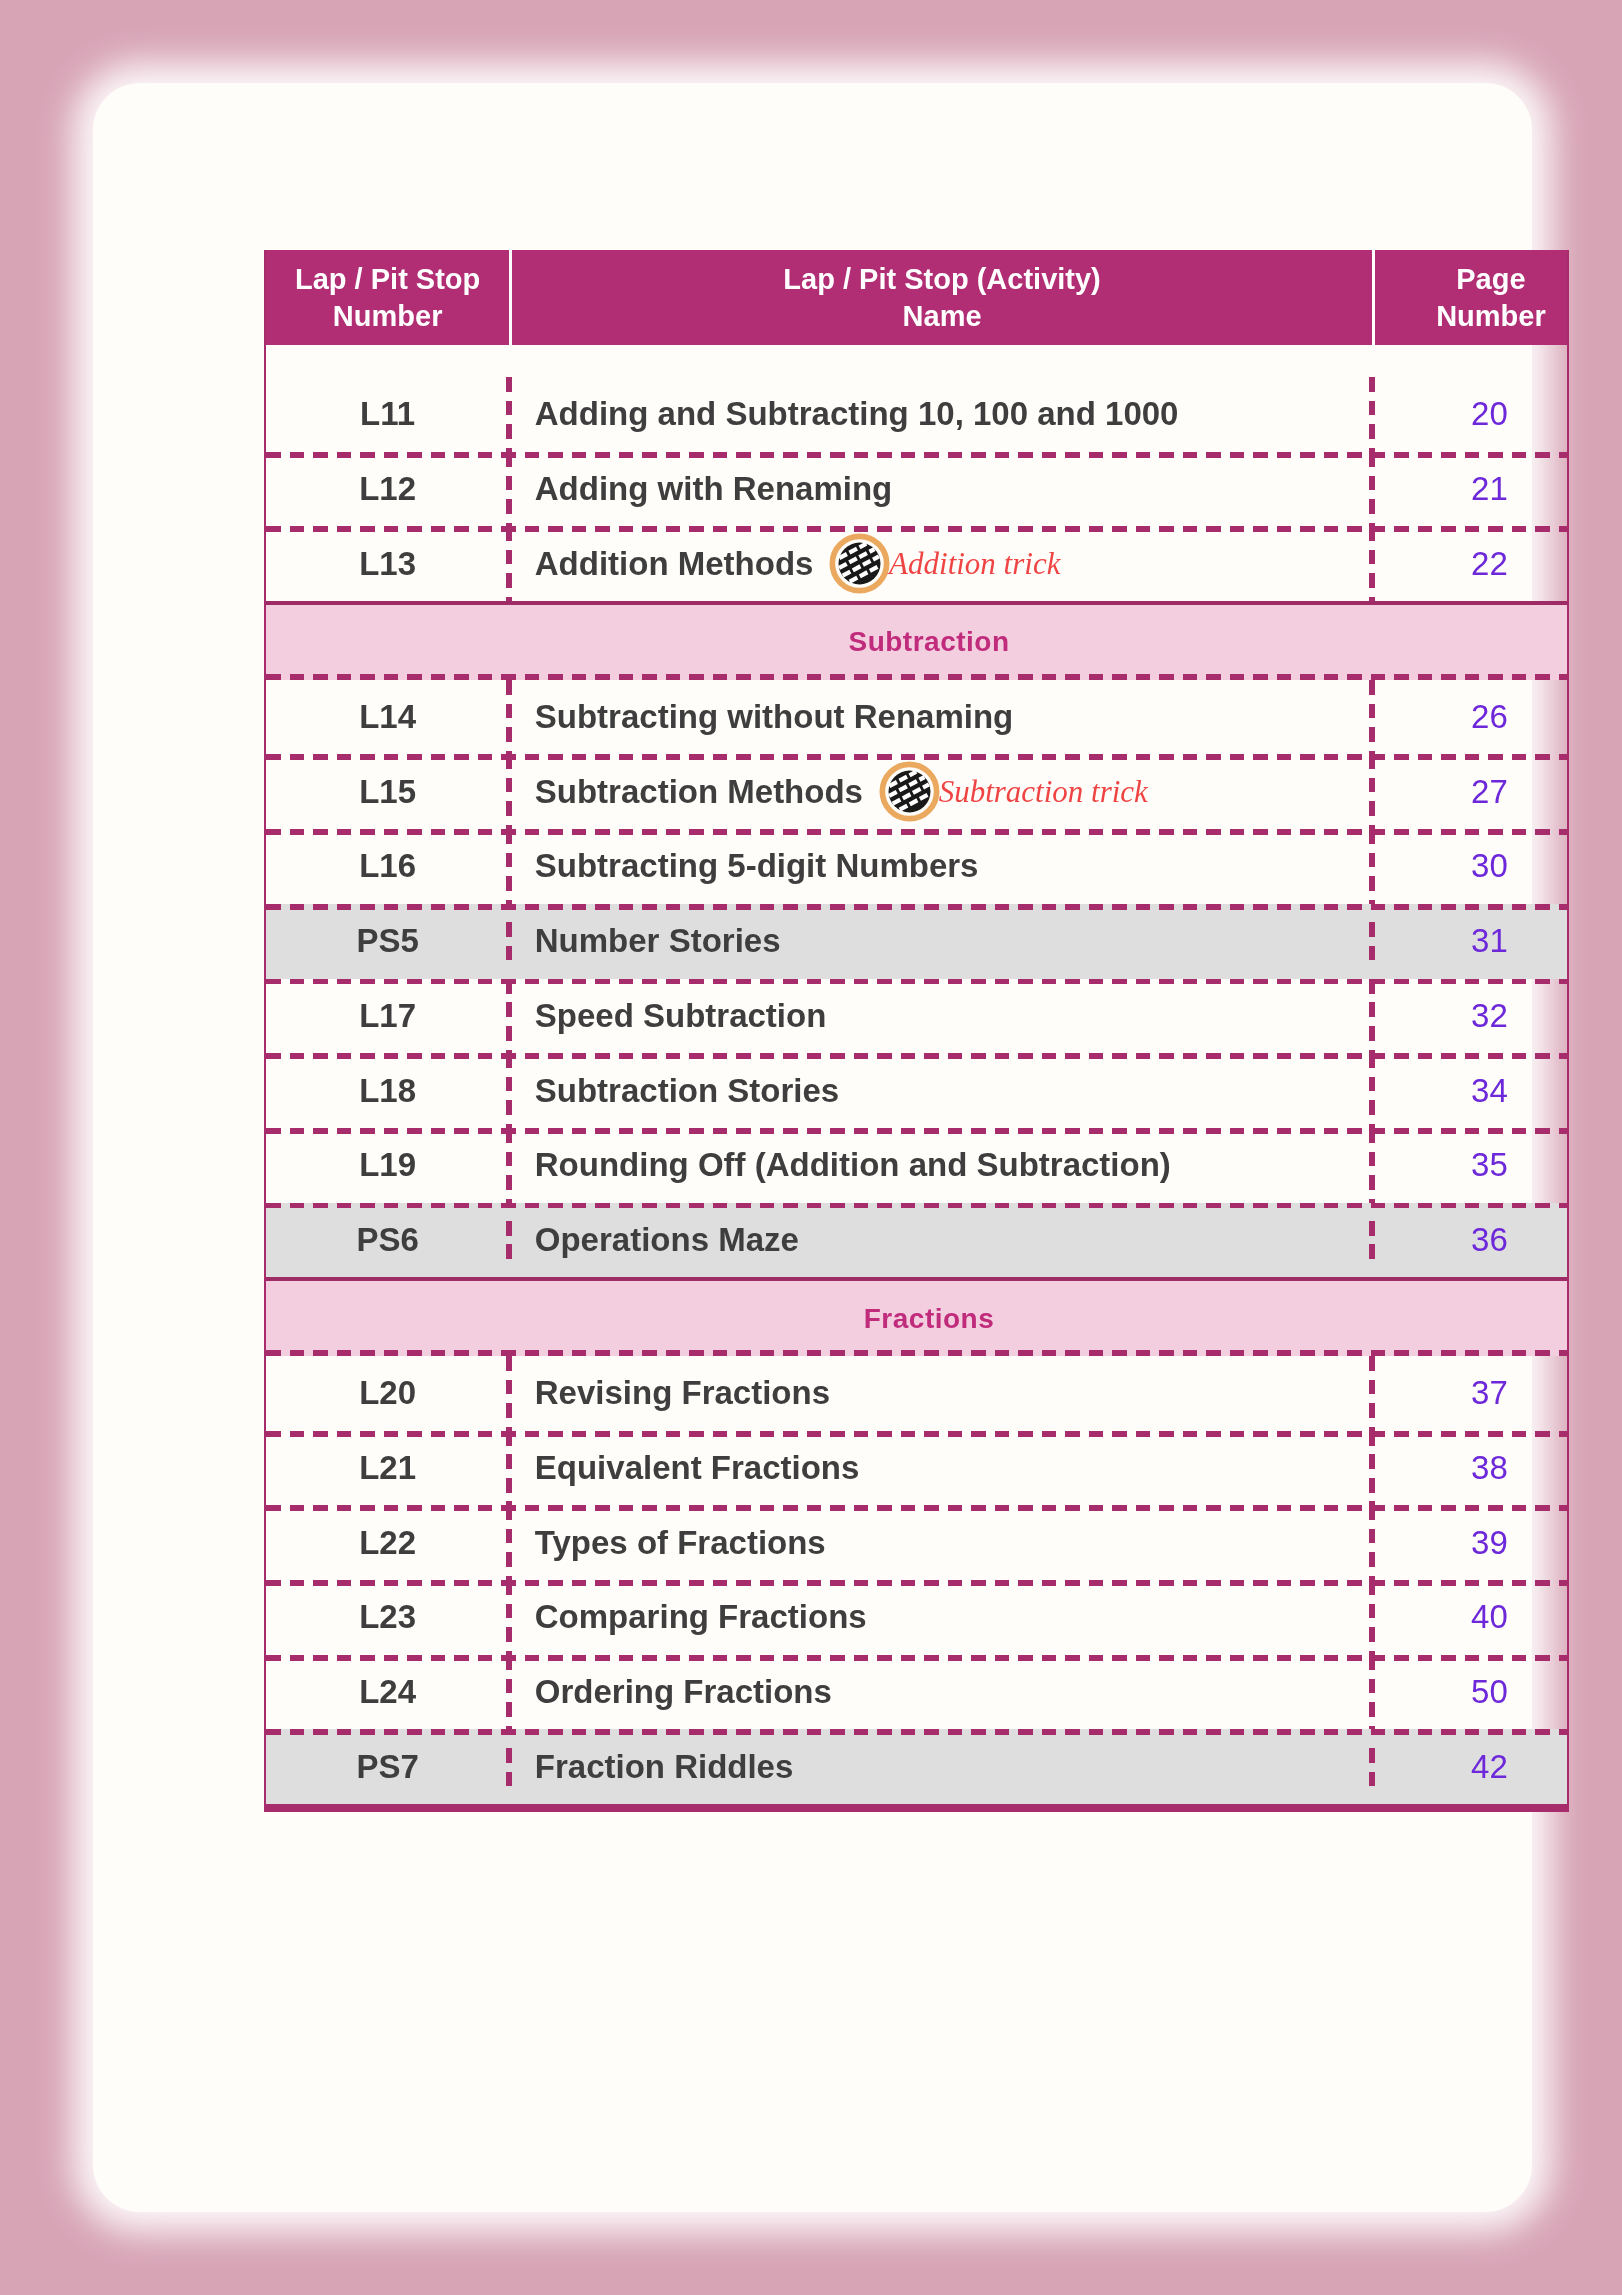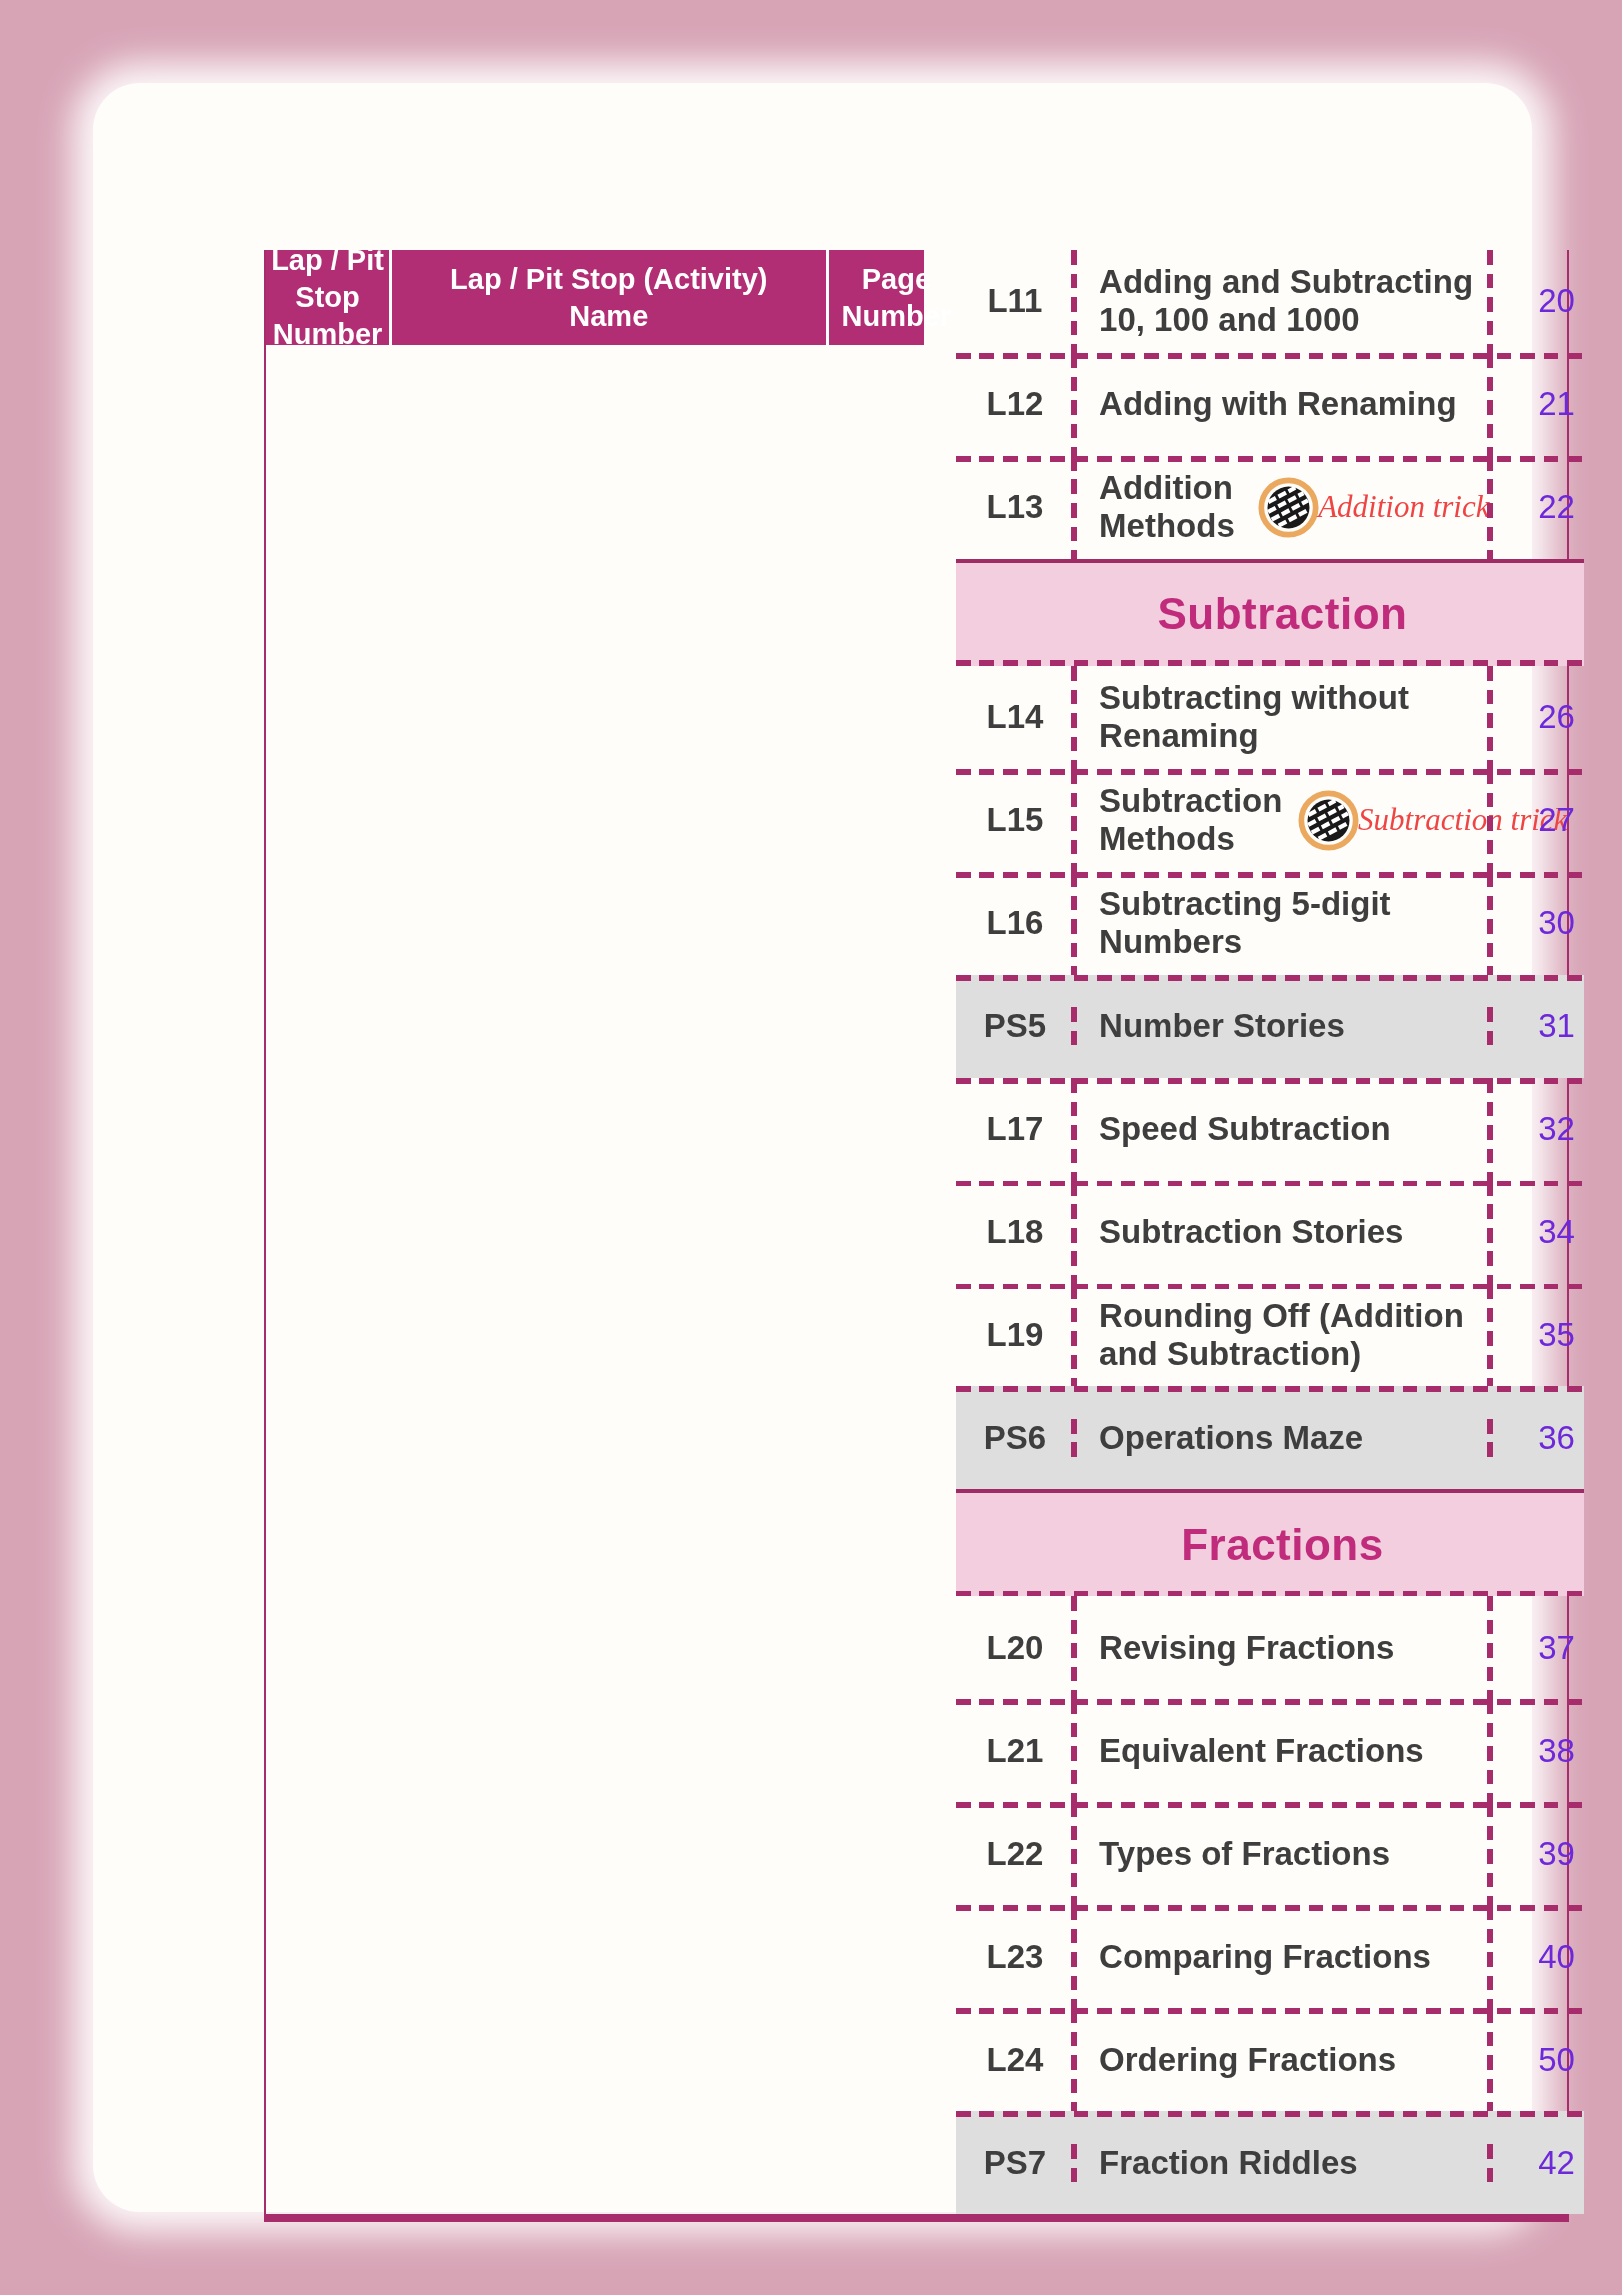--- a/index.html
+++ b/index.html
@@ -18,22 +18,22 @@
     background:var(--outer-pink);
     font-family:"Liberation Sans", sans-serif;
     overflow:hidden;
   }
   .paper{
     position:absolute;left:93px;top:83px;width:1439px;height:2129px;
     background:var(--paper);border-radius:47px;
     box-shadow:0 0 35px 19.6px rgba(255,255,255,0.92);
   }
   .toc-table{
-    position:absolute;left:171px;top:167px;width:1305px;height:1972px;
-    display:flex;box-sizing:border-box;
+    position:absolute;left:171px;top:167px;width:1305px;height:1562px;
+    display:flex;flex-direction:column;box-sizing:border-box;
     border-left:2.9px solid var(--line);
     border-right:2.9px solid var(--line);
     border-bottom:8.8px solid var(--line);
     background:transparent;
     gap:32px;
   }
   .header-row{flex:none;height:95px;display:flex;background:var(--header-bg);}
   .hcell{
     display:flex;align-items:center;justify-content:center;text-align:center;
     color:#fff;font-weight:bold;font-size:29px;line-height:1.27;
@@ -60,21 +60,21 @@
   }
   .section-row{
     flex:1;display:flex;align-items:center;justify-content:center;
     background:var(--band);border-top:4.9px solid #9e2a66;
     position:relative;box-sizing:border-box;
   }
   .section-row::after{
     content:"";position:absolute;bottom:0;left:0;right:0;height:5.9px;z-index:3;
     background:repeating-linear-gradient(90deg,var(--line) 0 14.7px,transparent 14.7px 23.5px);
   }
-  .section-title{font-size:44px;font-weight:bold;color:var(--section-text);letter-spacing:0.5px;margin-left:25px;}
+  .section-title{font-size:28px;font-weight:bold;color:var(--section-text);letter-spacing:0.5px;margin-left:25px;}
   .trick-badge{display:none;align-items:center;margin-left:15.7px;gap:2.9px;}
   .trick-badge svg{display:block;}
   .trick-label{
     font-family:"Liberation Serif", serif;font-style:italic;font-weight:normal;
     font-size:31px;color:#ef4444;margin-left:-3.9px;white-space:nowrap;
   }
 </style>
 </head>
 <body>
 

